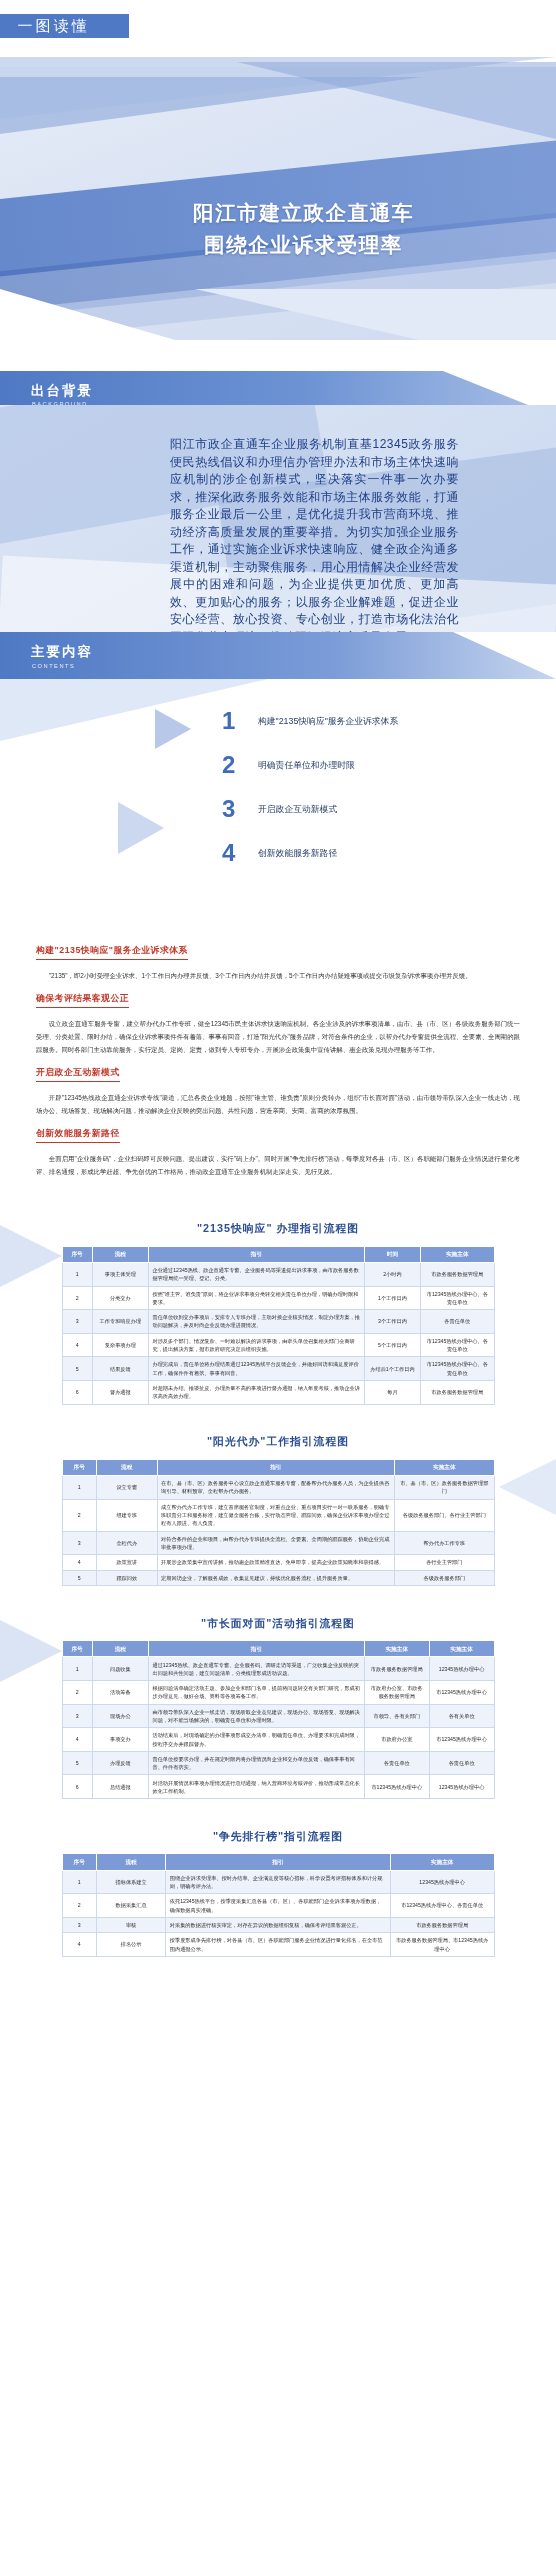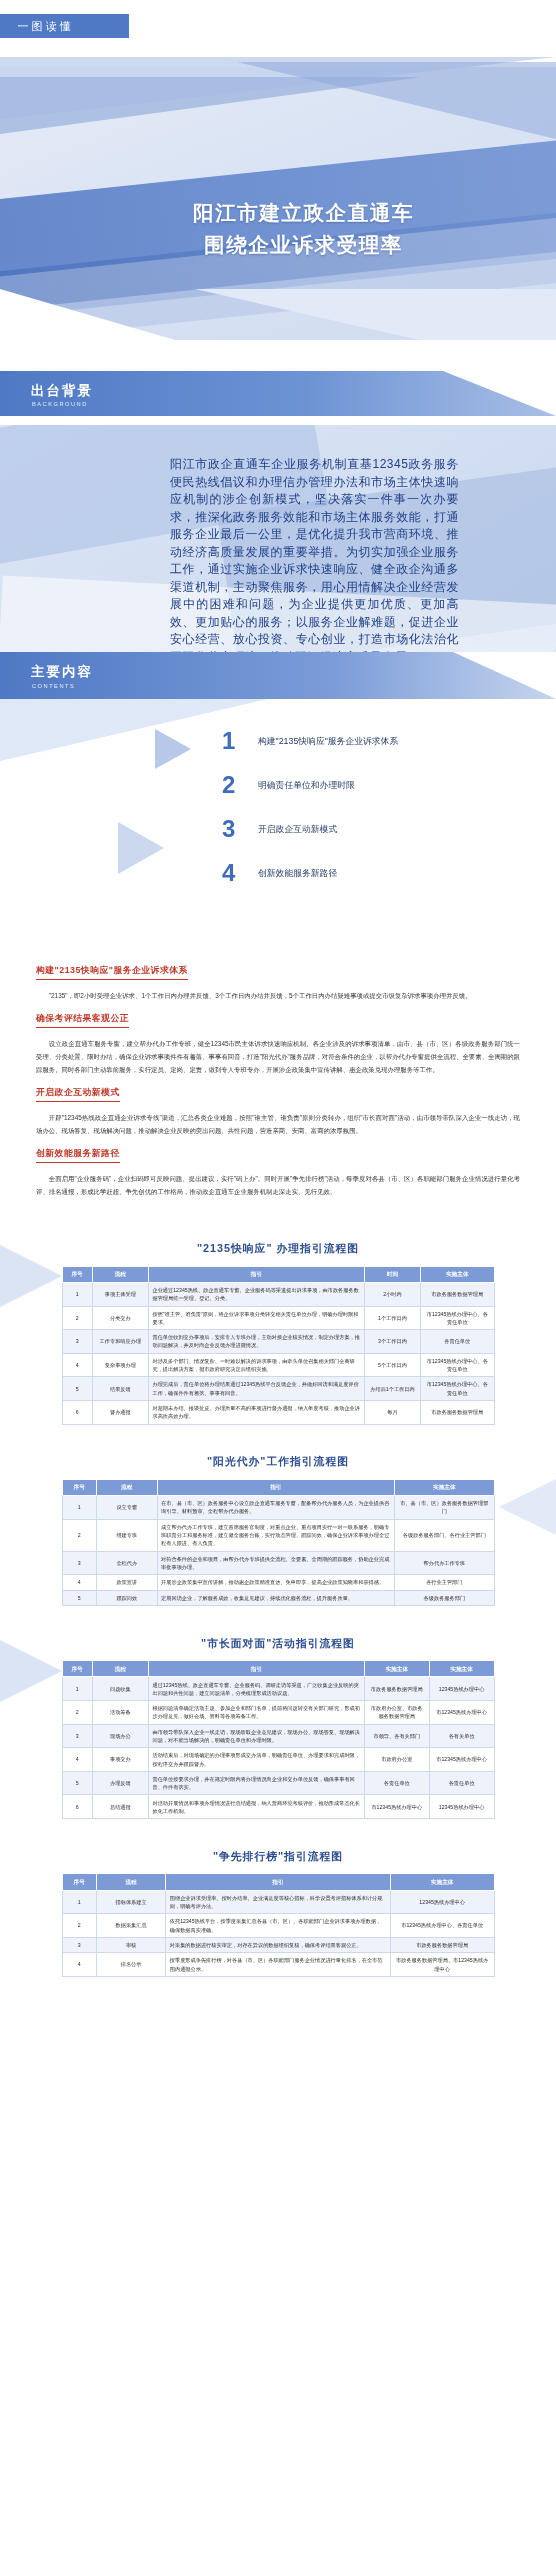--- a/index.html
+++ b/index.html
@@ -9,21 +9,21 @@
     font-family:"Liberation Sans","DejaVu Sans",sans-serif;
     color:#222;
   }
   .page{position:relative;width:556px;height:3338px;overflow:hidden;background:#fff;}
 
   
   .hero{position:relative;width:556px;height:371px;overflow:hidden;
         background:linear-gradient(160deg,#e9eef8 0%,#dbe4f4 45%,#cfdaf0 100%);}
   .hero .band1{position:absolute;left:0;top:0;width:556px;height:67px;background:#ffffff;}
   .hero .tag{position:absolute;left:0;top:14.4px;width:129px;height:24px;background:#4f79c4;
-             color:#fff;font-size:11px;letter-spacing:3.1px;line-height:24px;text-indent:17.5px;}
+             color:#fff;font-size:15px;letter-spacing:3.1px;line-height:24px;text-indent:17.5px;}
   .hero .tri-a{position:absolute;left:0;top:57px;width:0;height:0;
                border-left:556px solid #c3d2ec;border-bottom:62px solid transparent;opacity:.85;}
   .hero .tri-b{position:absolute;left:0;top:77px;width:0;height:0;
                border-left:422px solid #9fb6e0;border-bottom:57px solid transparent;opacity:.8;}
   .hero .tri-c{position:absolute;right:0;top:62px;width:0;height:0;
                border-right:319px solid #8fa9da;border-bottom:77px solid transparent;opacity:.55;}
   .hero .diag1{position:absolute;left:-62px;top:170px;width:680px;height:77px;
                background:linear-gradient(90deg,#5d82c9,#7a9ad6);transform:rotate(-6deg);opacity:.95;}
   .hero .diag2{position:absolute;left:-82px;top:242px;width:721px;height:46px;
                background:linear-gradient(90deg,#3f66b4,#6c8fd2);transform:rotate(-6deg);opacity:.6;}
@@ -33,21 +33,21 @@
                 border-left:247px solid #ffffff;border-top:72px solid transparent;}
   .hero .wedge2{position:absolute;right:0;bottom:0;width:0;height:0;
                 border-right:361px solid #e3eaf7;border-bottom:82px solid transparent;}
   .hero .bottomstrip{position:absolute;left:0;bottom:0;width:556px;height:31px;background:#ffffff;}
   .hero h1{position:absolute;left:16px;top:180px;width:541px;text-align:center;margin:17px;
            color:#ffffff;font-size:20.6px;line-height:32px;letter-spacing:1.5px;font-weight:bold;
            text-shadow:0 1px 2.1px rgba(30,50,100,.35);}
   .hero h1 .l2{display:block;}
 
   
-  .sec-head{position:relative;margin:0;height:54px;}
+  .sec-head{position:relative;margin:0;height:34px;}
   .sec-head .bg{position:absolute;left:0;top:0;width:556px;height:45px;
                 background:linear-gradient(90deg,#4f79c4 0%,#6d93d4 55%,#a9c0e6 100%);}
   .sec-head .ttl{position:absolute;left:31px;top:11.3px;color:#fff;font-size:13.4px;
                  letter-spacing:2.1px;font-weight:bold;}
   .sec-head .sub{position:absolute;left:32px;top:30px;color:#e6eefb;font-size:5.7px;letter-spacing:1.5px;}
   .sec-head .notch{position:absolute;right:0;top:0;width:0;height:0;
                    border-right:113px solid #ffffff;border-bottom:45px solid transparent;}
 
   
   .bgblock{position:relative;width:556px;height:227px;overflow:hidden;

